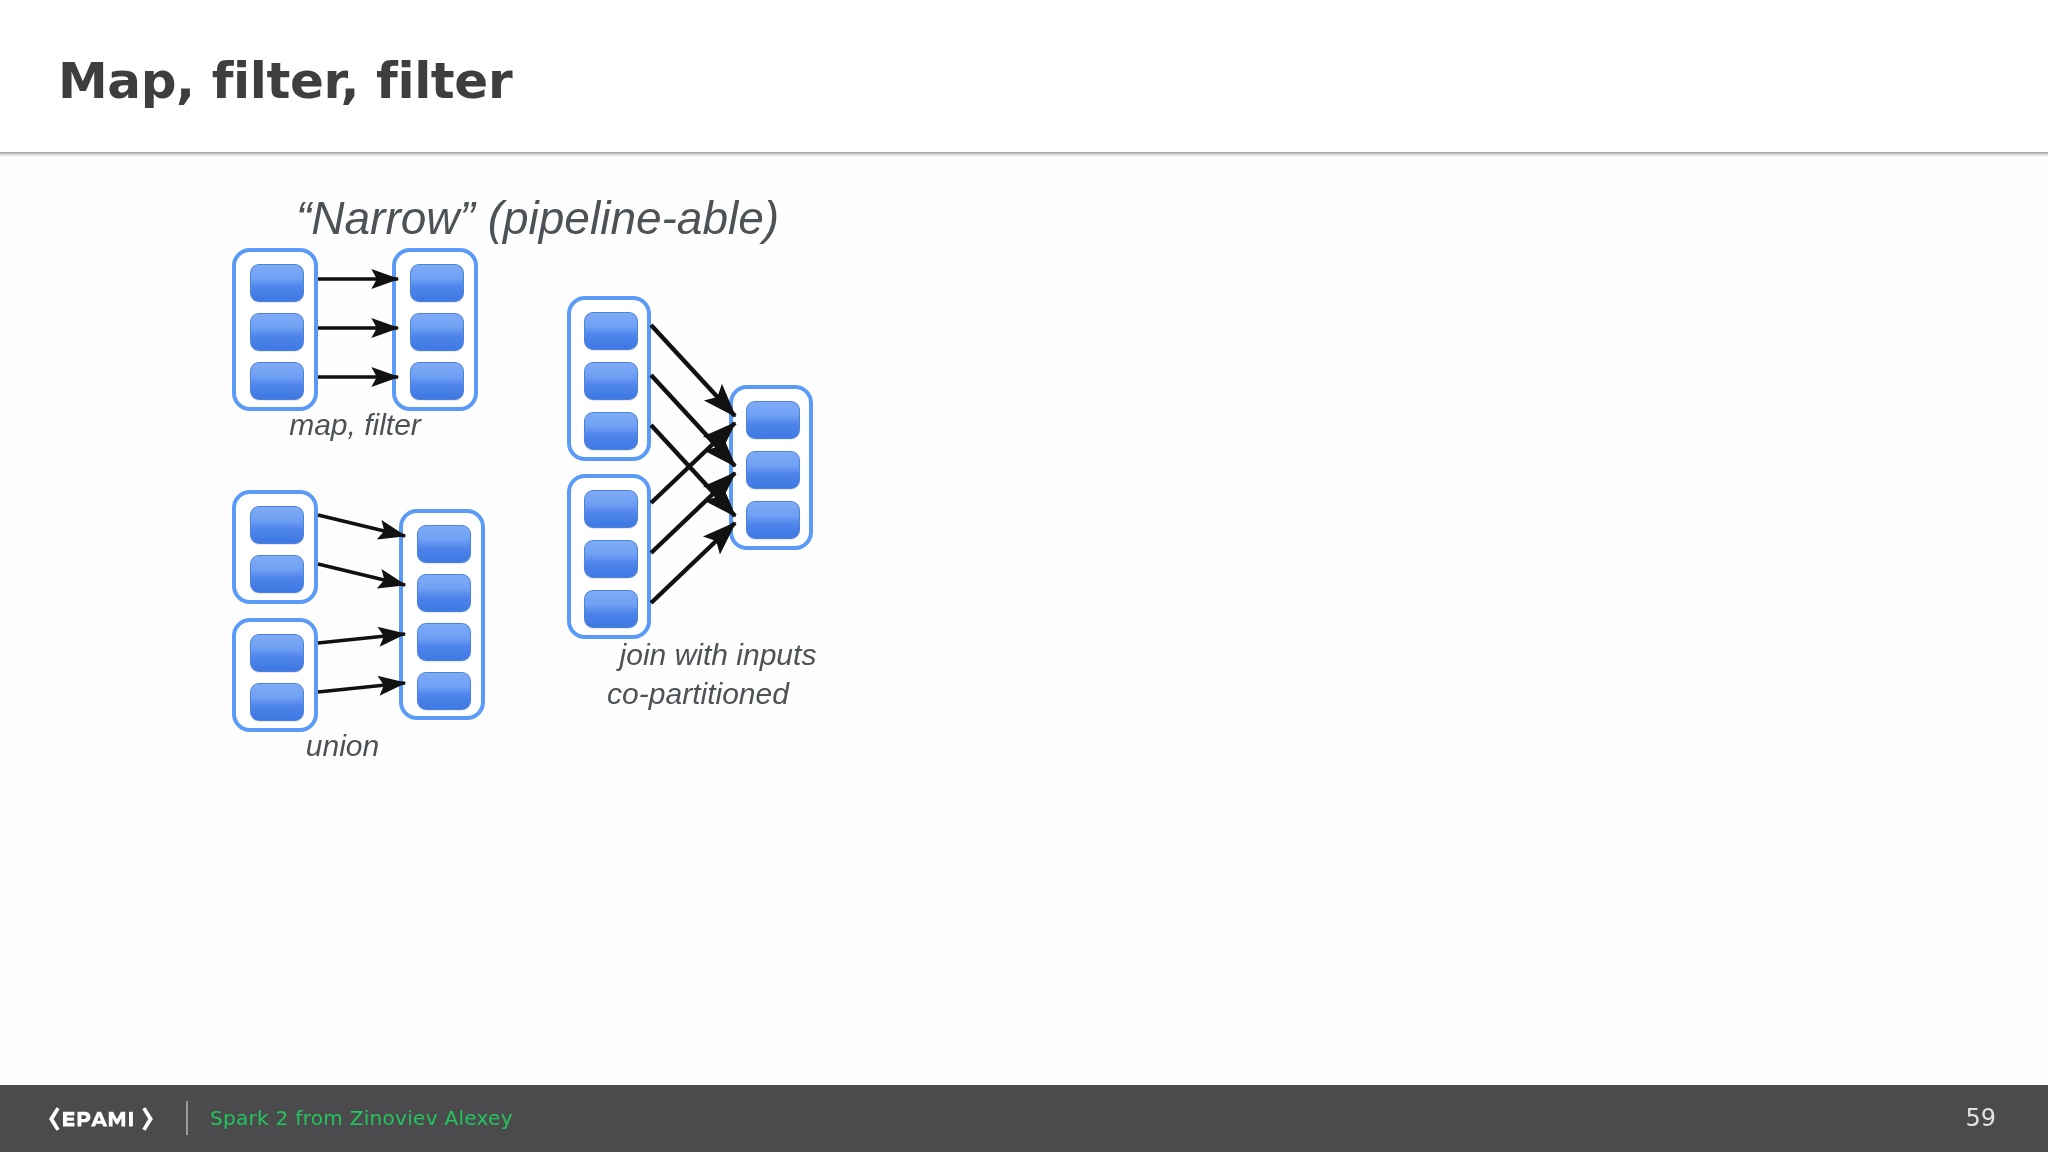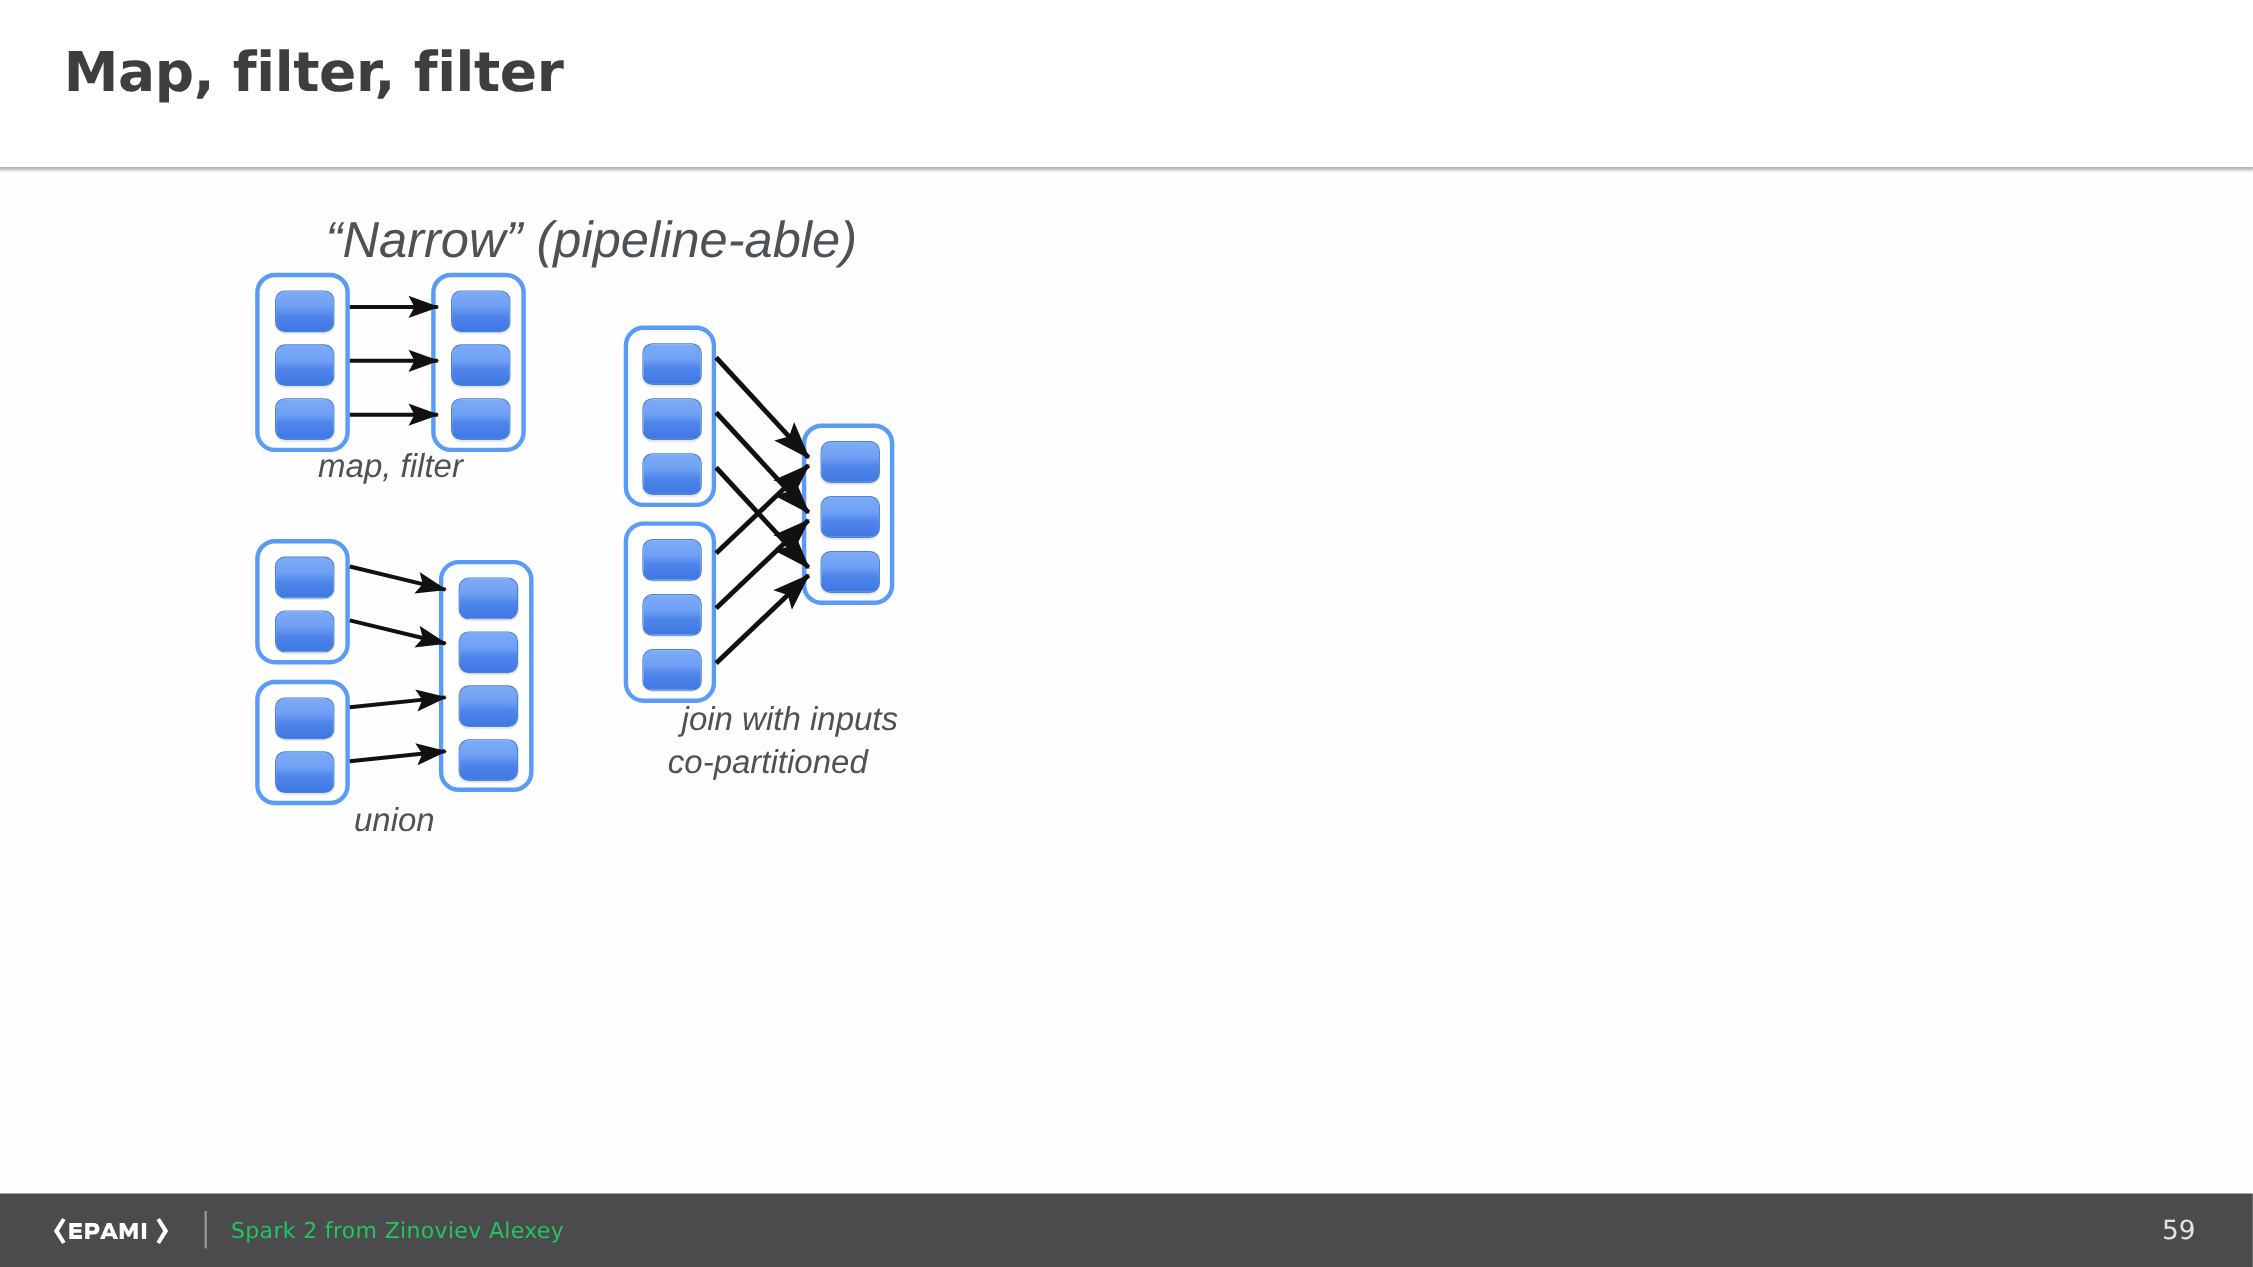--- a/index.html
+++ b/index.html
@@ -18,21 +18,21 @@
   
   #slide {
     position: absolute;
     inset: 0;
     background: #ffffff;
   }
 
   
   #header {
     position: absolute;
-    left: 0; top: 1px;
+    left: 0; top: 16px;
     width: 2048px;
     height: 194px;
     background: #ffffff;
   }
   #page-title {
     position: absolute;
     left: 58px;
     top: 36px;
     font-family: "DejaVu Sans", sans-serif;
     font-size: 50px;
@@ -195,21 +195,21 @@
         <div class="pbox" style="left:14px; top:61px; width:54px; height:38px;"></div>
       </div>
 
       <div class="partition-group" style="left:399px; top:352px; width:86px; height:211px;">
         <div class="pbox" style="left:14px; top:12px;  width:54px; height:38px;"></div>
         <div class="pbox" style="left:14px; top:61px;  width:54px; height:38px;"></div>
         <div class="pbox" style="left:14px; top:110px; width:54px; height:38px;"></div>
         <div class="pbox" style="left:14px; top:159px; width:54px; height:38px;"></div>
       </div>
 
-      <div class="diagram-label" style="left:232px; top:573px; width:253px;">union</div>
+      <div class="diagram-label" style="left:216px; top:573px; width:253px;">union</div>
     </div>
 
     <div>
 
       <div class="partition-group" style="left:567px; top:139px; width:84px; height:165px;">
         <div class="pbox" style="left:13px; top:12px;  width:54px; height:38px;"></div>
         <div class="pbox" style="left:13px; top:62px;  width:54px; height:38px;"></div>
         <div class="pbox" style="left:13px; top:112px; width:54px; height:38px;"></div>
       </div>
 

